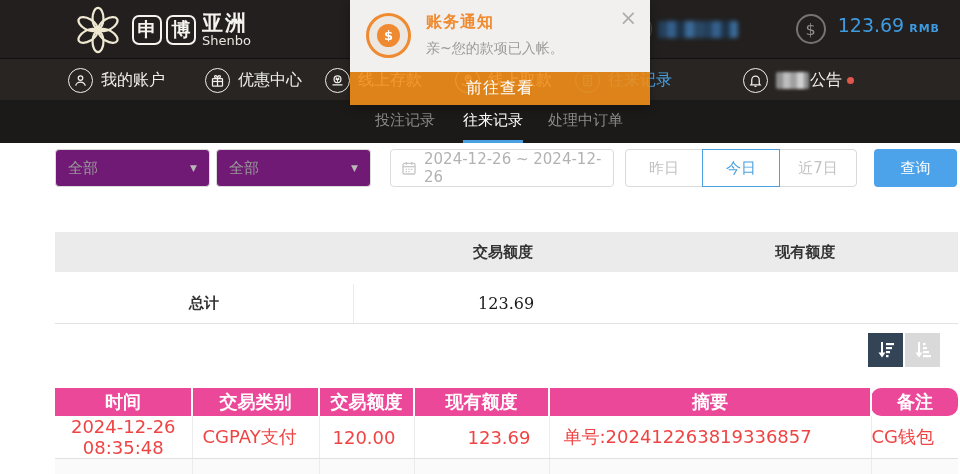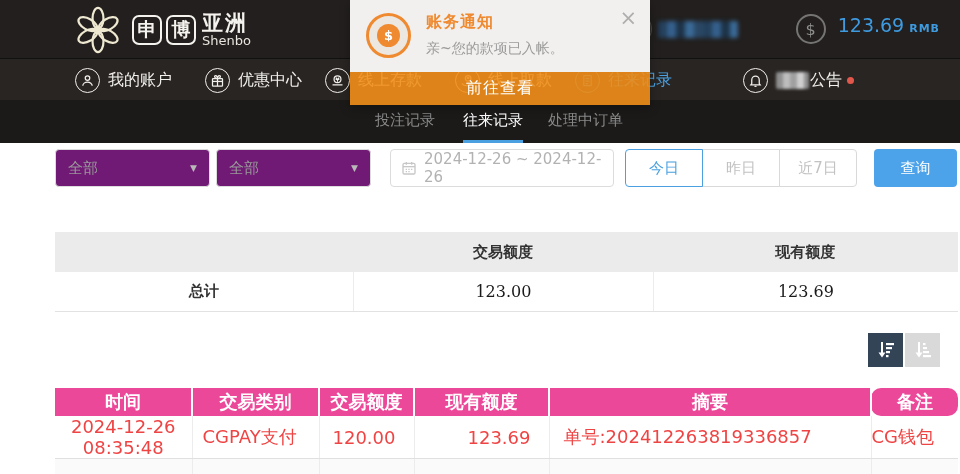--- a/index.html
+++ b/index.html
@@ -62,21 +62,21 @@
                margin-left: -1px; cursor: pointer; }
   .quick-btn:first-child { margin-left: 0; border-radius: 4px 0 0 4px; }
   .quick-btn:last-child { border-radius: 0 4px 4px 0; }
   .quick-btn.active { border-color: #4aa0e0; color: #4aa0e0; position: relative; z-index: 2; }
   .search-btn { width: 83px; height: 38px; margin-left: 17px; background: #4da3ea; border: none; border-radius: 4px;
                 color: #fff; font-size: 15px; display: flex; align-items: center; justify-content: center; cursor: pointer; }
 
   
   .summary { position: absolute; left: 55px; top: 232px; width: 903px; }
   .summary-header { display: flex; height: 40px; background: #ebebeb; align-items: center; }
-  .summary-row { display: flex; height: 40px; background: #fff; align-items: center; border-bottom: 1px solid #e2e2e2; }
+  .summary-row { display: flex; height: 40px; background: #fff; align-items: center; border-bottom: 1px solid #e2e2e2; margin-top: 12px; }
   .sum-c1 { width: 33%; text-align: center; }
   .sum-c2 { width: 33.2%; text-align: center; }
   .sum-c3 { width: 33.8%; text-align: center; }
   .summary-header div { font-size: 15px; font-weight: bold; color: #333; }
   .summary-row .sum-c2, .summary-row .sum-c3 { border-left: 1px solid #ececec; align-self: stretch; line-height: 40px; }
   .sum-label { font-size: 15px; font-weight: bold; color: #333; }
   .sum-num { font-family: "DejaVu Serif", serif; font-size: 16px; color: #1a1a1a; }
 
   
   .sort-bar { position: absolute; top: 333px; right: 20px; display: flex; }
@@ -144,21 +144,21 @@
       <div class="name-blur"></div>
       <div class="balance">
         <div class="dollar-circle">$</div>
         <span class="balance-amount">123.69</span>
         <span class="balance-currency">RMB</span>
       </div>
     </div>
   </div>
 
   <div class="navbar">
-    <div class="nav-item" style="left:75px">
+    <div class="nav-item" style="left:68px">
       <span class="circle-icon">
         <svg width="15" height="15" viewBox="0 0 24 24" fill="none" stroke="currentColor" stroke-width="2">
           <circle cx="12" cy="8" r="3.6"></circle>
             <path d="M4.5 20.5a7.5 6 0 0 1 15 0"></path>
         </svg>
       </span>
       <span>我的账户</span>
     </div>
     <div class="nav-item" style="left:205px">
       <span class="circle-icon">
@@ -240,36 +240,35 @@
           <line x1="16" y1="3" x2="16" y2="7"></line>
         <line x1="7" y1="14" x2="9" y2="14"></line>
           <line x1="11" y1="14" x2="13" y2="14"></line>
           <line x1="15" y1="14" x2="17" y2="14"></line>
         <line x1="7" y1="17.5" x2="9" y2="17.5"></line>
           <line x1="11" y1="17.5" x2="13" y2="17.5"></line>
       </svg>
       <span>2024-12-26 ~ 2024-12-26</span>
     </div>
     <div class="quick-group">
+      <div class="quick-btn">昨日</div>
       <div class="quick-btn active">今日</div>
-      <div class="quick-btn">昨日</div>
       <div class="quick-btn">近7日</div>
     </div>
     <button class="search-btn">查询</button>
   </div>
 
   <div class="summary">
     <div class="summary-header">
       <div class="sum-c1"></div>
       <div class="sum-c2">交易额度</div>
       <div class="sum-c3">现有额度</div>
     </div>
     <div class="summary-row">
       <div class="sum-c1 sum-label">总计</div>
-      <div class="sum-c2 sum-num">123.00</div>
       <div class="sum-c3 sum-num">123.69</div>
     </div>
   </div>
 
   <div class="sort-bar">
     <div class="sort-btn desc">
       <svg width="20" height="20" viewBox="0 0 20 20" fill="#fff">
         <rect x="5" y="2" width="2" height="12"></rect>
           <polygon points="2.5,12.5 9.5,12.5 6,17.5"></polygon>
         <rect x="10" y="3" width="8" height="2.2"></rect>

